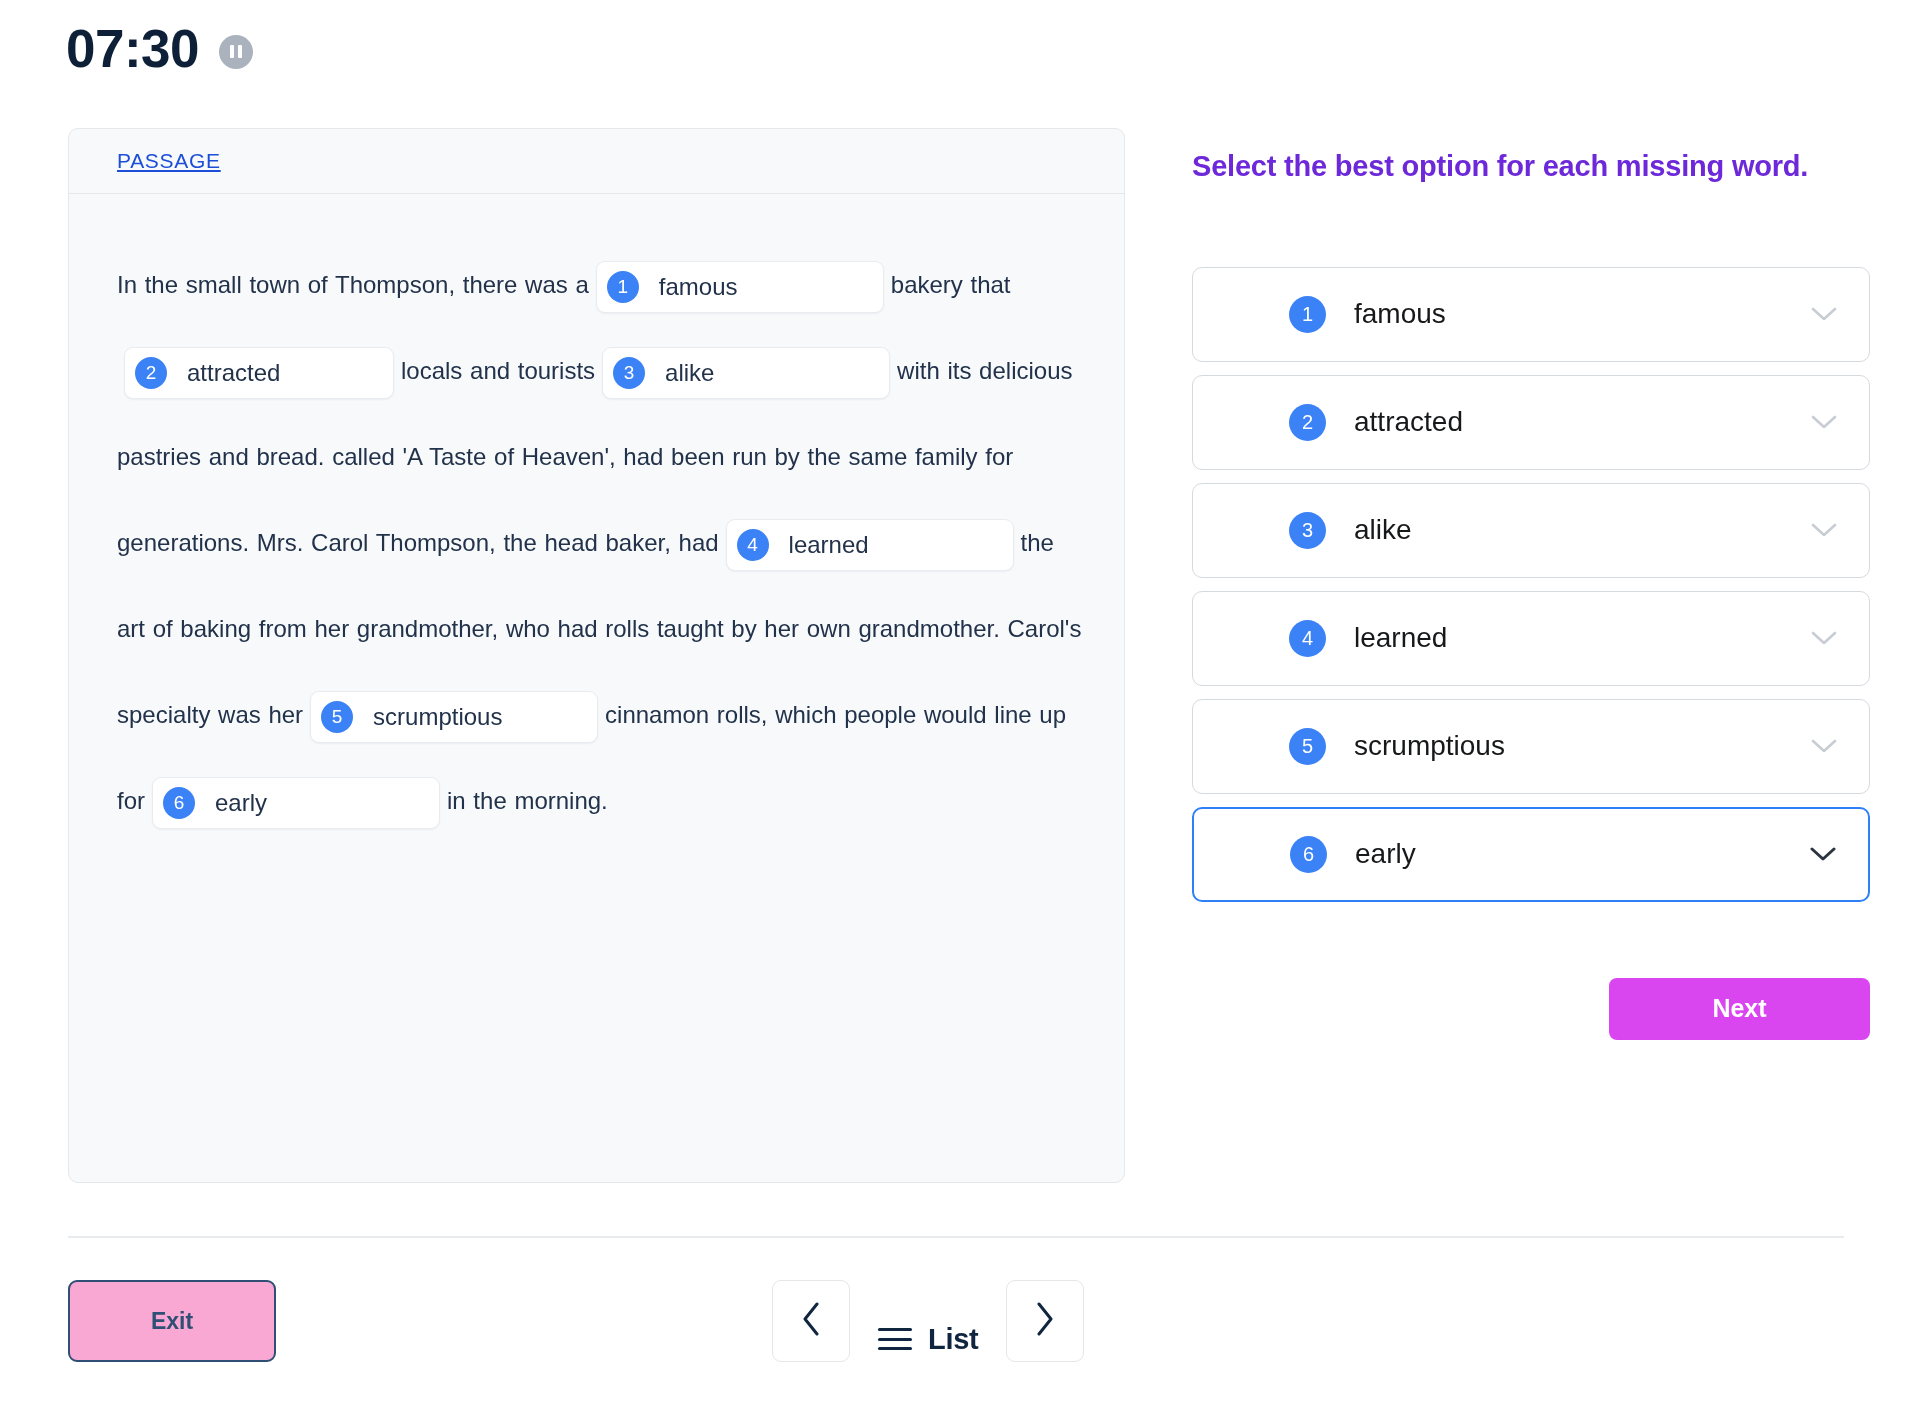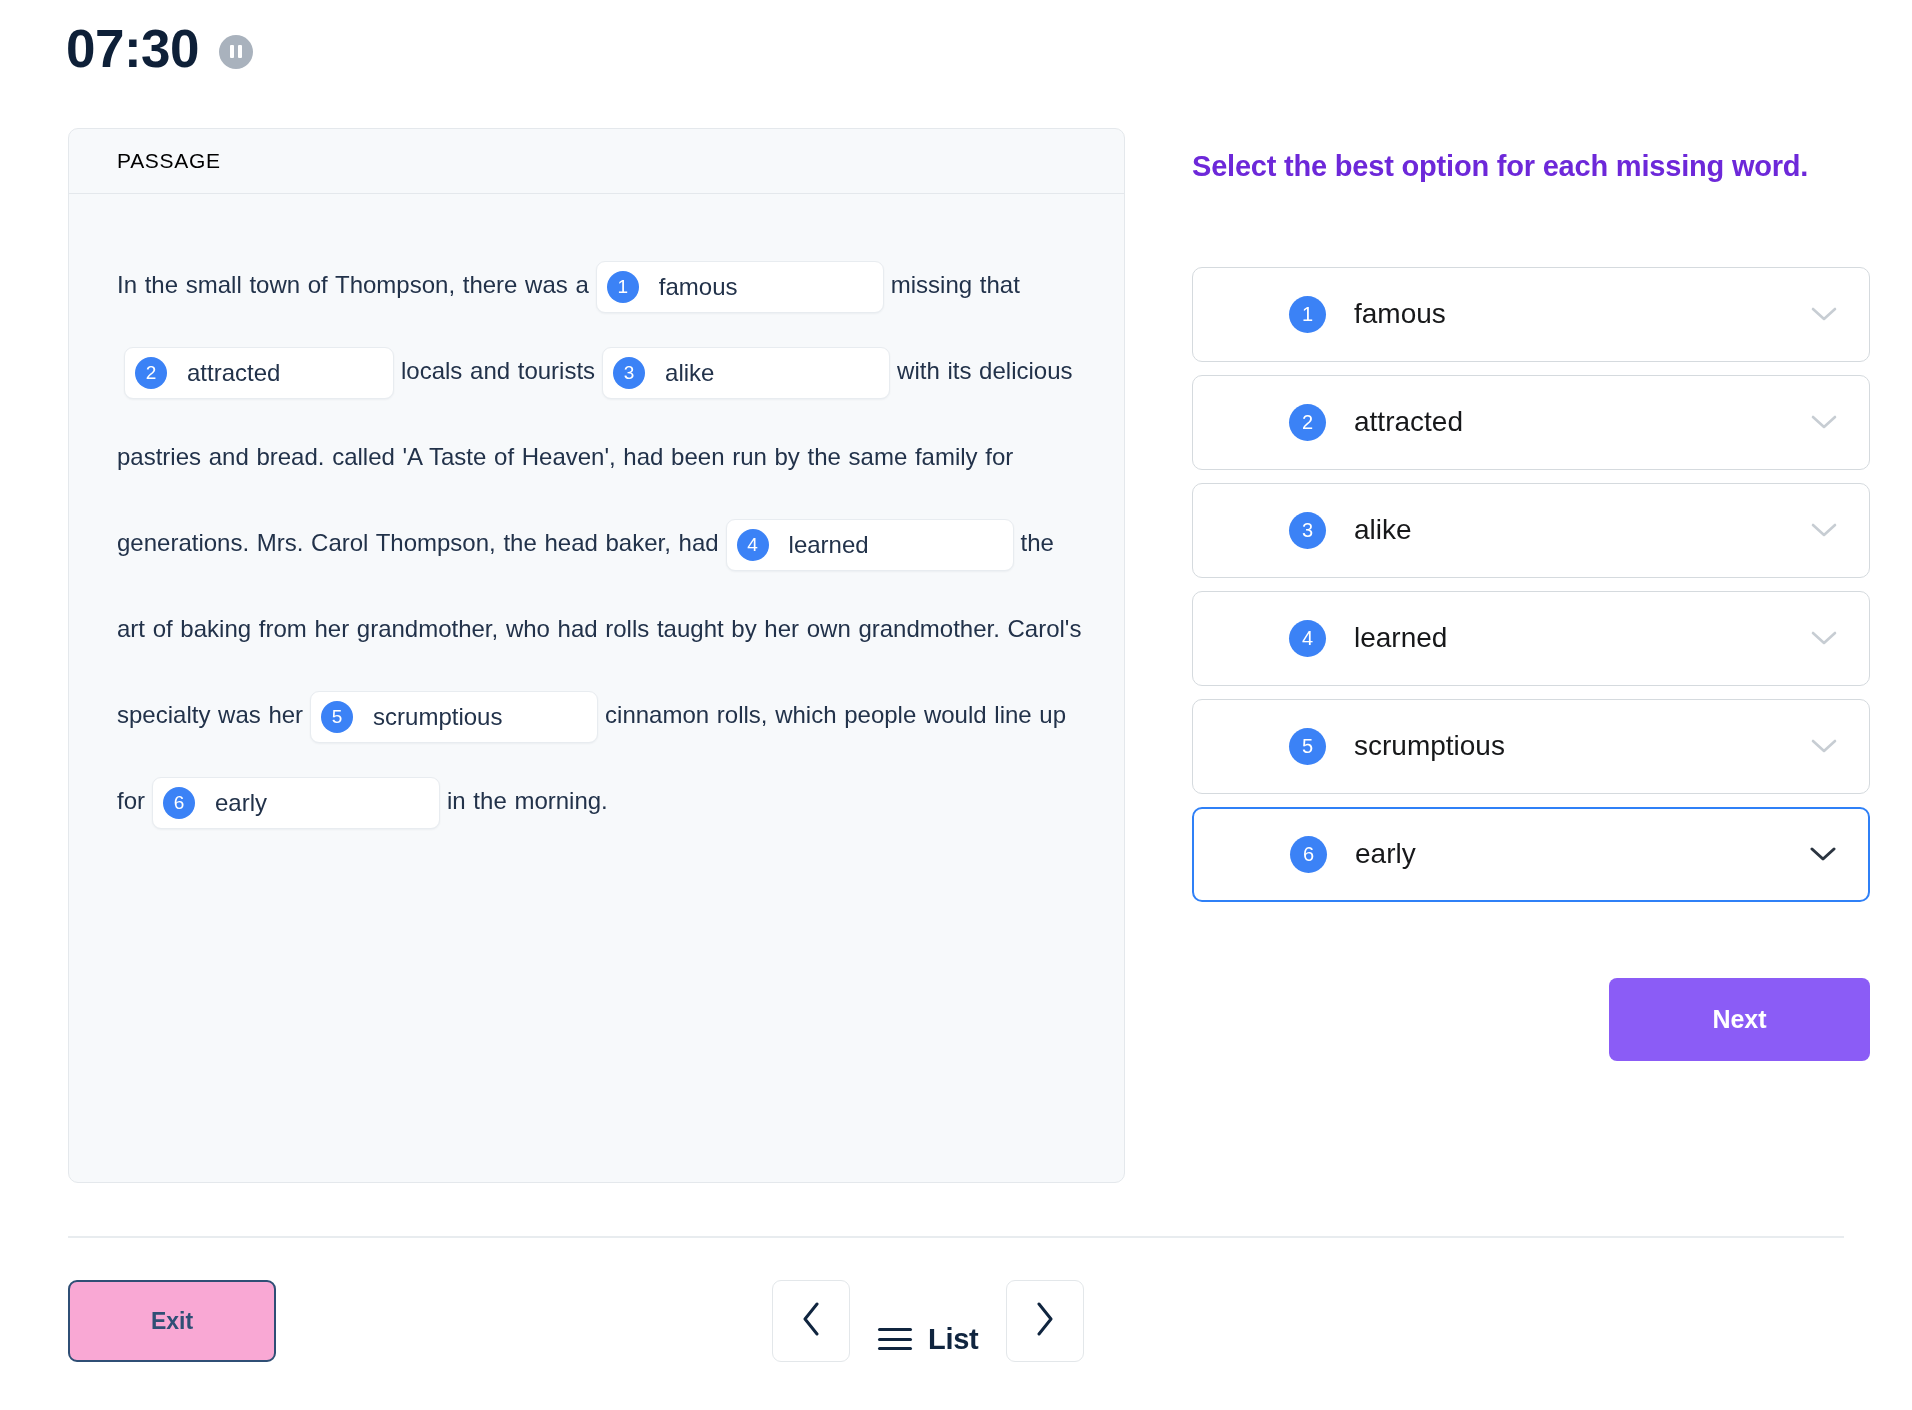--- a/index.html
+++ b/index.html
@@ -63,22 +63,23 @@
     overflow: hidden;
   }
   .passage-head {
     height: 65px;
     border-bottom: 1px solid #e4e8ec;
     display: flex; align-items: center;
     padding-left: 48px;
   }
   .passage-head-label {
     font-size: 21px;
-    color: #000000;
+    color: #1d4ed8;
     letter-spacing: 0.7px;
+    text-decoration: underline;
   }
   .passage-body {
     padding: 48px 40px 0 48px;
   }
   .passage-text {
     font-size: 24px;
     line-height: 86px;
     color: #22324a;
     word-spacing: 1px;
   }
@@ -172,22 +173,22 @@
     flex: 0 0 26px;
   }
   .chev svg { display: block; }
 
   .next-wrap {
     display: flex;
     justify-content: flex-end;
     margin-top: 76px;
   }
   .next-btn {
-    width: 261px; height: 83px;
-    background: #8b5cf6;
+    width: 261px; height: 62px;
+    background: #d946ef;
     color: #ffffff;
     border: none;
     border-radius: 8px;
     font-family: "Liberation Sans", sans-serif;
     font-size: 25px;
     font-weight: 700;
     cursor: pointer;
   }
 
   
@@ -268,21 +269,21 @@
 
     <div class="passage-card">
       <div class="passage-head">
         <span class="passage-head-label">PASSAGE</span>
       </div>
       <div class="passage-body">
         <div class="passage-text">
           <span>In the small town of Thompson, there was a</span><span class="blank bw1">
               <span class="badge">1</span>
               <span class="blank-word">famous</span>
-            </span><span>missing that</span><span class="blank bw2">
+            </span><span>bakery that</span><span class="blank bw2">
               <span class="badge">2</span>
               <span class="blank-word">attracted</span>
             </span><span>locals and tourists</span><span class="blank bw3">
               <span class="badge">3</span>
               <span class="blank-word">alike</span>
             </span><span>with its delicious pastries and bread.</span>
           <span>called 'A Taste of Heaven', had been run by the same family for generations.</span>
           <span>Mrs. Carol Thompson, the head baker, had</span><span class="blank bw4">
               <span class="badge">4</span>
               <span class="blank-word">learned</span>

